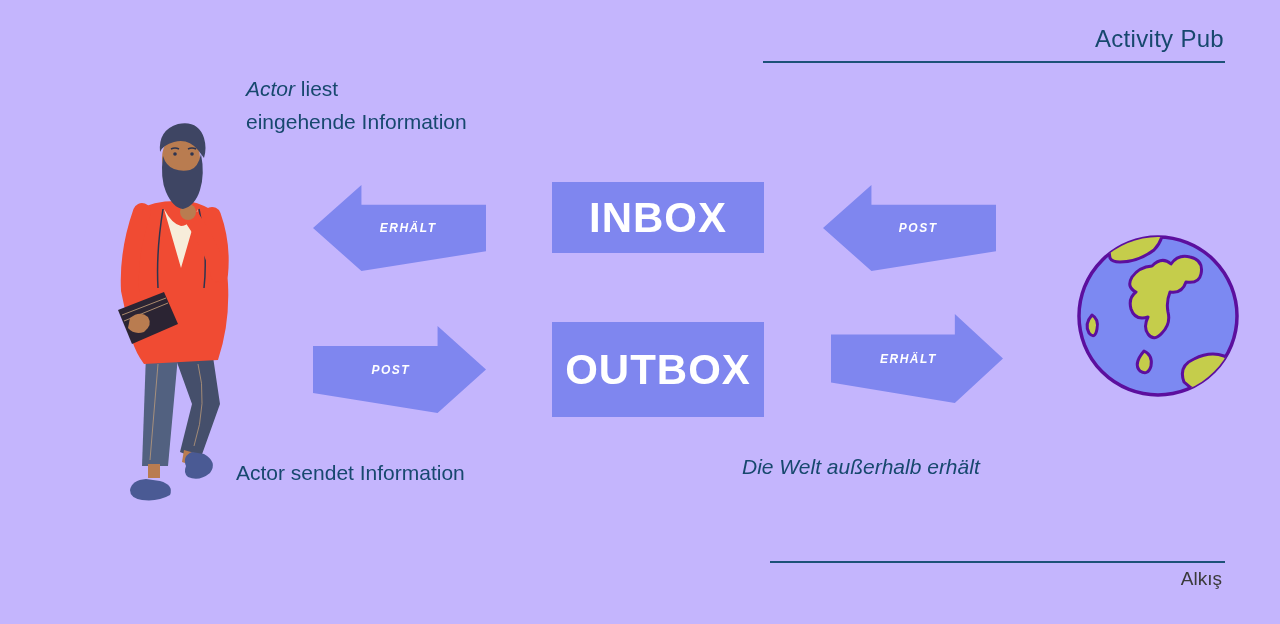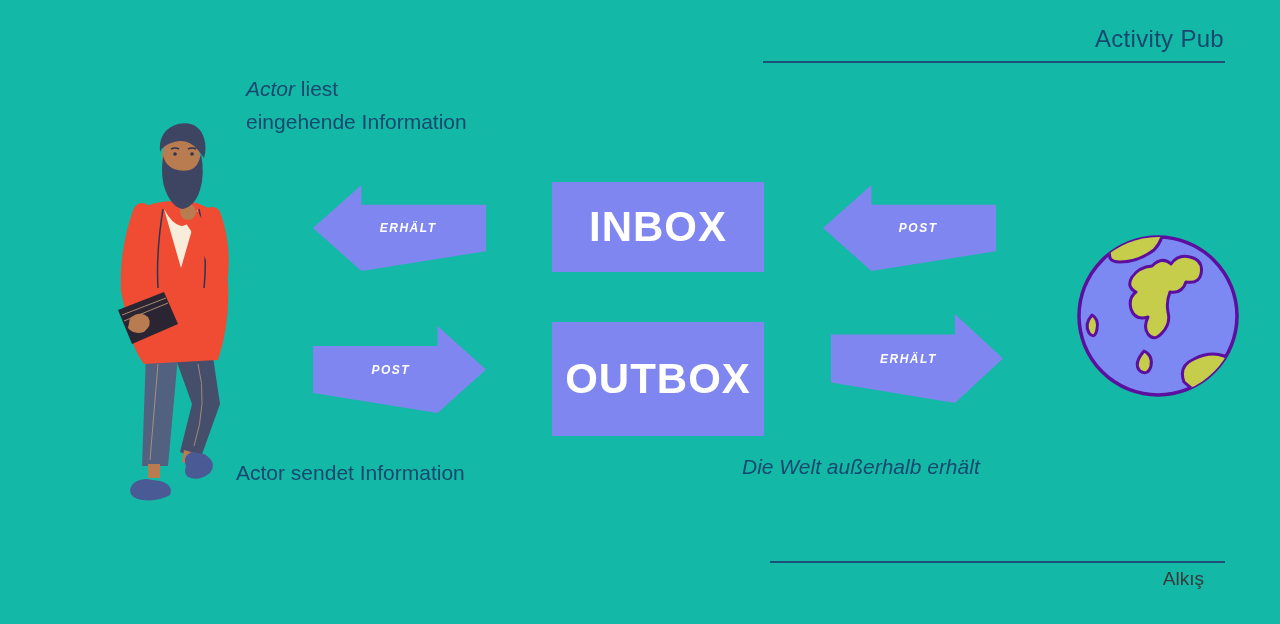--- a/index.html
+++ b/index.html
@@ -1,52 +1,52 @@
 <!DOCTYPE html>
 <html><head>
 <meta charset="utf-8">
 <style>
   html,body { margin:0; padding:0; background:#ffffff; }
   .canvas {
     position:relative; width:1280px; height:624px; overflow:hidden;
-    background:#14b8a6; font-family:"Liberation Sans", sans-serif;
+    background:#c4b5fd; font-family:"Liberation Sans", sans-serif;
   }
 
   
   .title {
     position:absolute; top:25px; right:56px;
     font-size:24px; color:#17486E; letter-spacing:0.3px;
   }
   .rule { position:absolute; height:2px; background:#1D5178; }
   .rule-top    { left:763px; top:61px;  width:462px; }
   .rule-bottom { left:770px; top:561px; width:455px; }
   .credit {
-    position:absolute; top:568px; right:76px;
+    position:absolute; top:568px; right:58px;
     font-size:19px; color:#3A3A3A;
   }
 
   
   .cap {
     position:absolute; color:#17486E; font-size:21px;
     text-align:left; line-height:33px;
   }
   .it { font-style:italic; }
   .cap-inbox-left   { left:246px; top:72px;  width:330px; }
   .cap-inbox-right  { left:740px; top:72px;  width:330px; }
   .cap-outbox-left  { left:236px; top:456px; width:350px; }
   .cap-outbox-right { left:742px; top:450px; width:380px; font-style:italic; }
 
   
   .box {
     position:absolute; left:552px; width:212px; background:#7F86EF;
     color:#ffffff; font-weight:bold; font-size:42px; letter-spacing:1px;
     display:flex; align-items:center; justify-content:center;
   }
-  .box-inbox  { top:182px; height:90px; }
-  .box-outbox { top:322px; height:114px; }
+  .box-inbox  { top:182px; height:71px; }
+  .box-outbox { top:322px; height:95px; }
 
   
   .arrow { position:absolute; background:#7F86EF; }
   .arrow.right { clip-path:polygon(0 23%, 72% 23%, 72% 0, 100% 50%, 72% 100%, 0 77%); }
   .arrow.left  { clip-path:polygon(100% 23%, 28% 23%, 28% 0, 0 50%, 28% 100%, 100% 77%); }
   .alabel {
     position:absolute; top:50%; transform:translate(-50%,-50%);
     color:#ffffff; font-weight:bold; font-size:12px; letter-spacing:1.5px;
     white-space:nowrap;
     font-style:italic;

